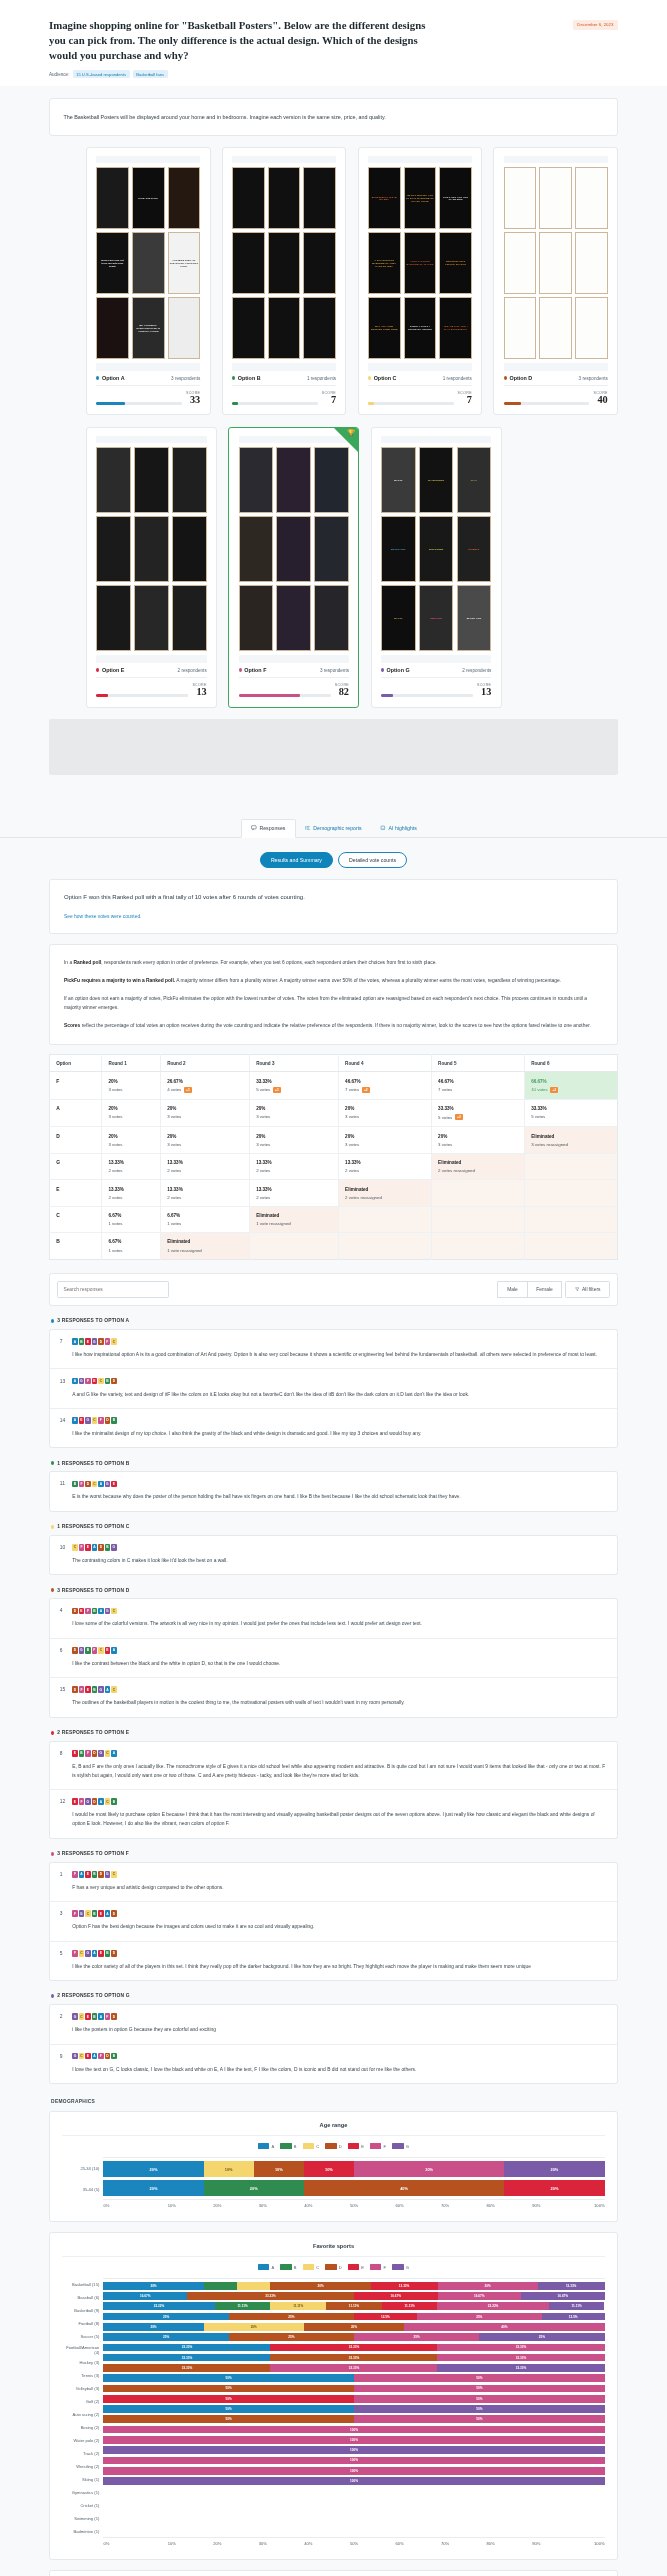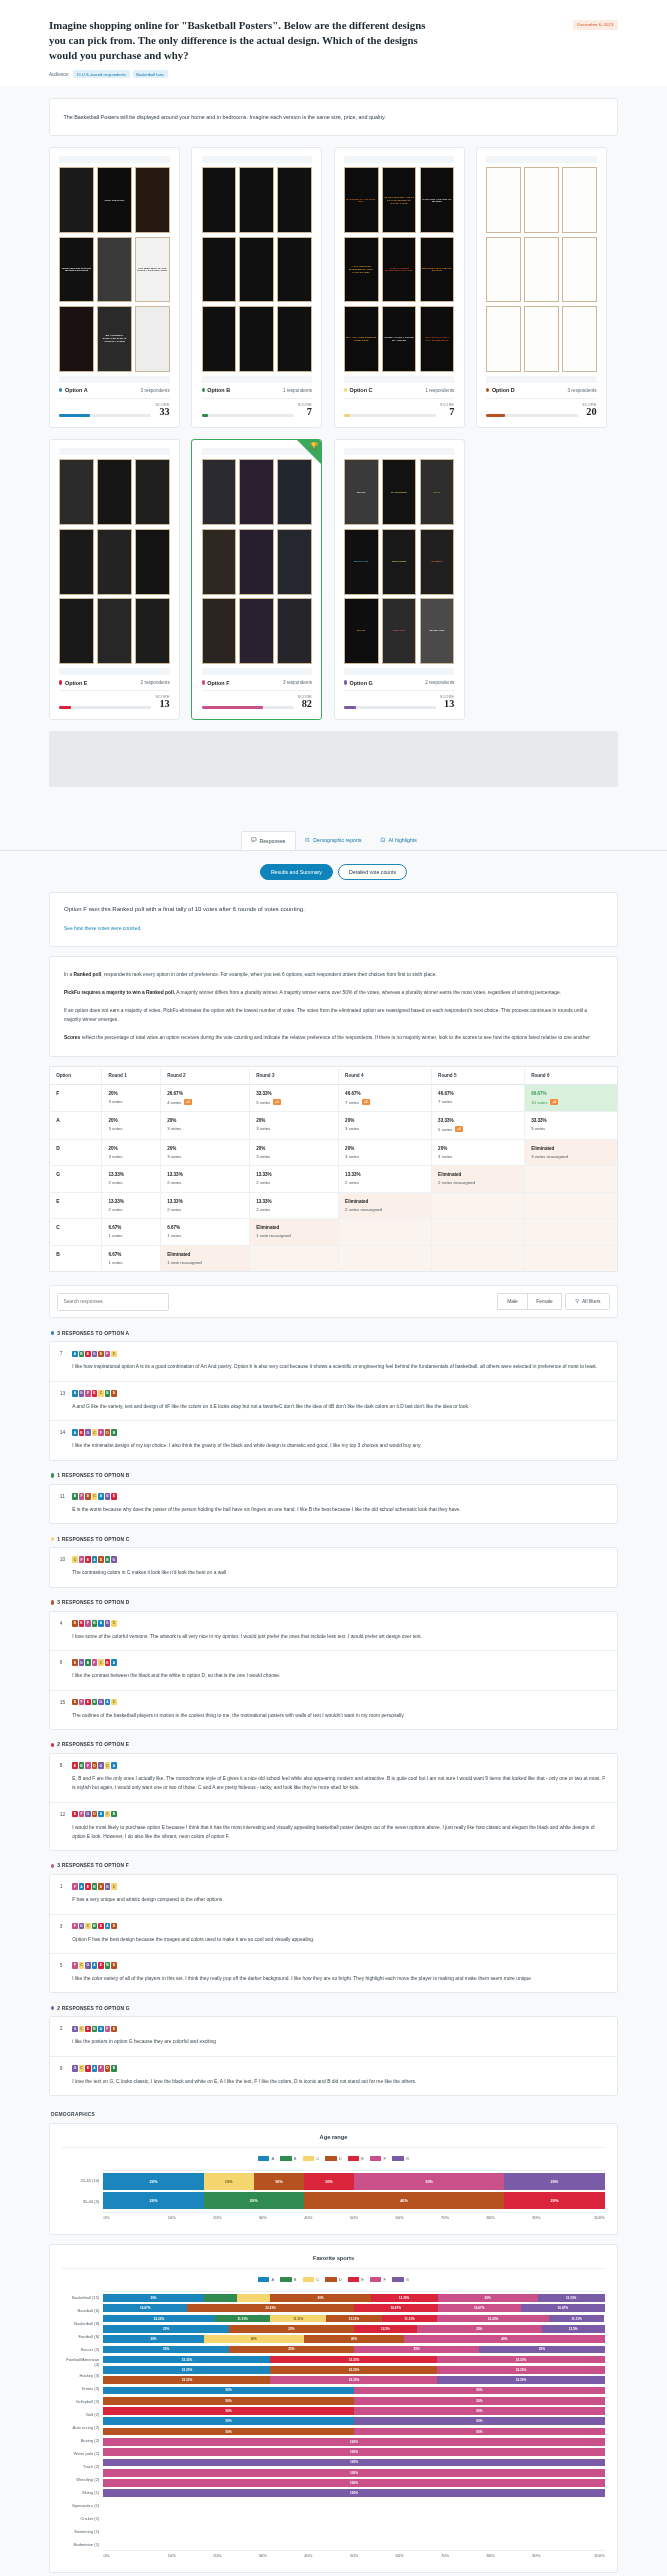--- a/index.html
+++ b/index.html
@@ -30,21 +30,21 @@
 
   
   .inst-wrap { background:#f7f9fb; padding: 11.3px 49px 0 49px; }
   .inst-card {
     background:#fff; border:0.5px solid #e4e9ed; border-radius:3.1px;
     padding: 13.4px 13.4px; font-size:5.4px; color:#35424b; line-height:1.5;
     min-height: 38px; display:flex; align-items:center;
   }
 
   
-  .cards-area { padding: 11.3px 49px 0 49px; }
+  .cards-area { padding: 11.3px 49px 0 49px; margin-left: 37px; }
   .cards-row { display:flex; gap:11.3px; margin-bottom:11.3px; }
   .opt-card {
     width: 131px; background:#fff; border:0.5px solid #e4e9ed; border-radius:3.1px;
     padding: 8.2px 9.3px 9.3px 9.3px; position:relative; overflow:hidden;
   }
   .opt-card.winner { border:0.8px solid #3aa75a; }
   .winner-ribbon {
     position:absolute; top:0; right:0; width:0; height:0;
     border-top: 24px solid #3aa75a; border-left: 24px solid transparent;
   }
@@ -332,21 +332,21 @@
               <div class="resp-ct">3 respondents</div>
             </div>
             <div class="score-block">
               <div class="score-bar-wrap">
                 <div class="score-track">
                   <div class="score-fill" style="width:20%;background:#b5521f"></div>
                 </div>
               </div>
               <div class="score-right">
                 <div class="score-lbl">SCORE</div>
-                <div class="score-val">20</div>
+                <div class="score-val">40</div>
               </div>
             </div>
           </div>
         </div>
       </div>
     <div class="cards-row" id="cards-row-2">
         <div class="opt-card">
           <div class="thumb-pad"></div>
           <div class="poster-grid">
             <div class="poster" style="background:#2b2b2b;"></div>

